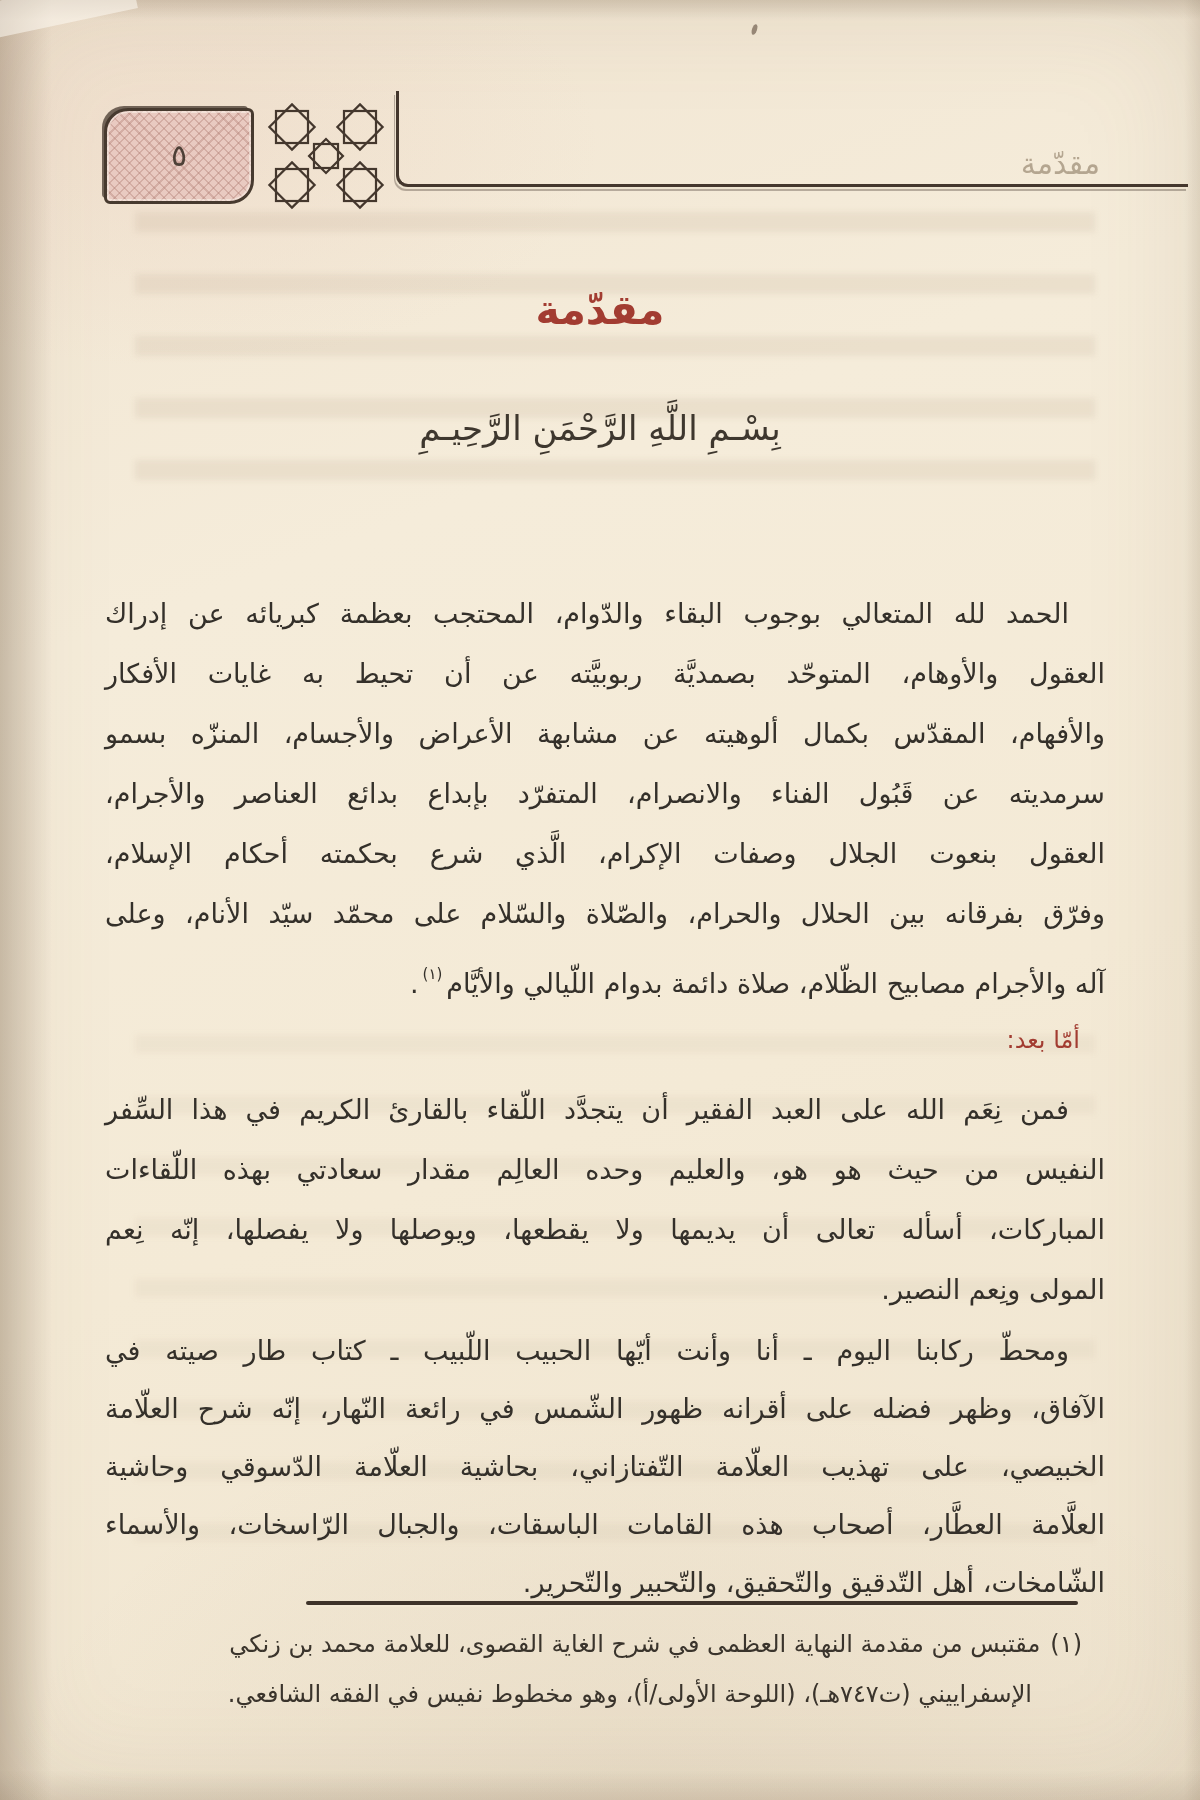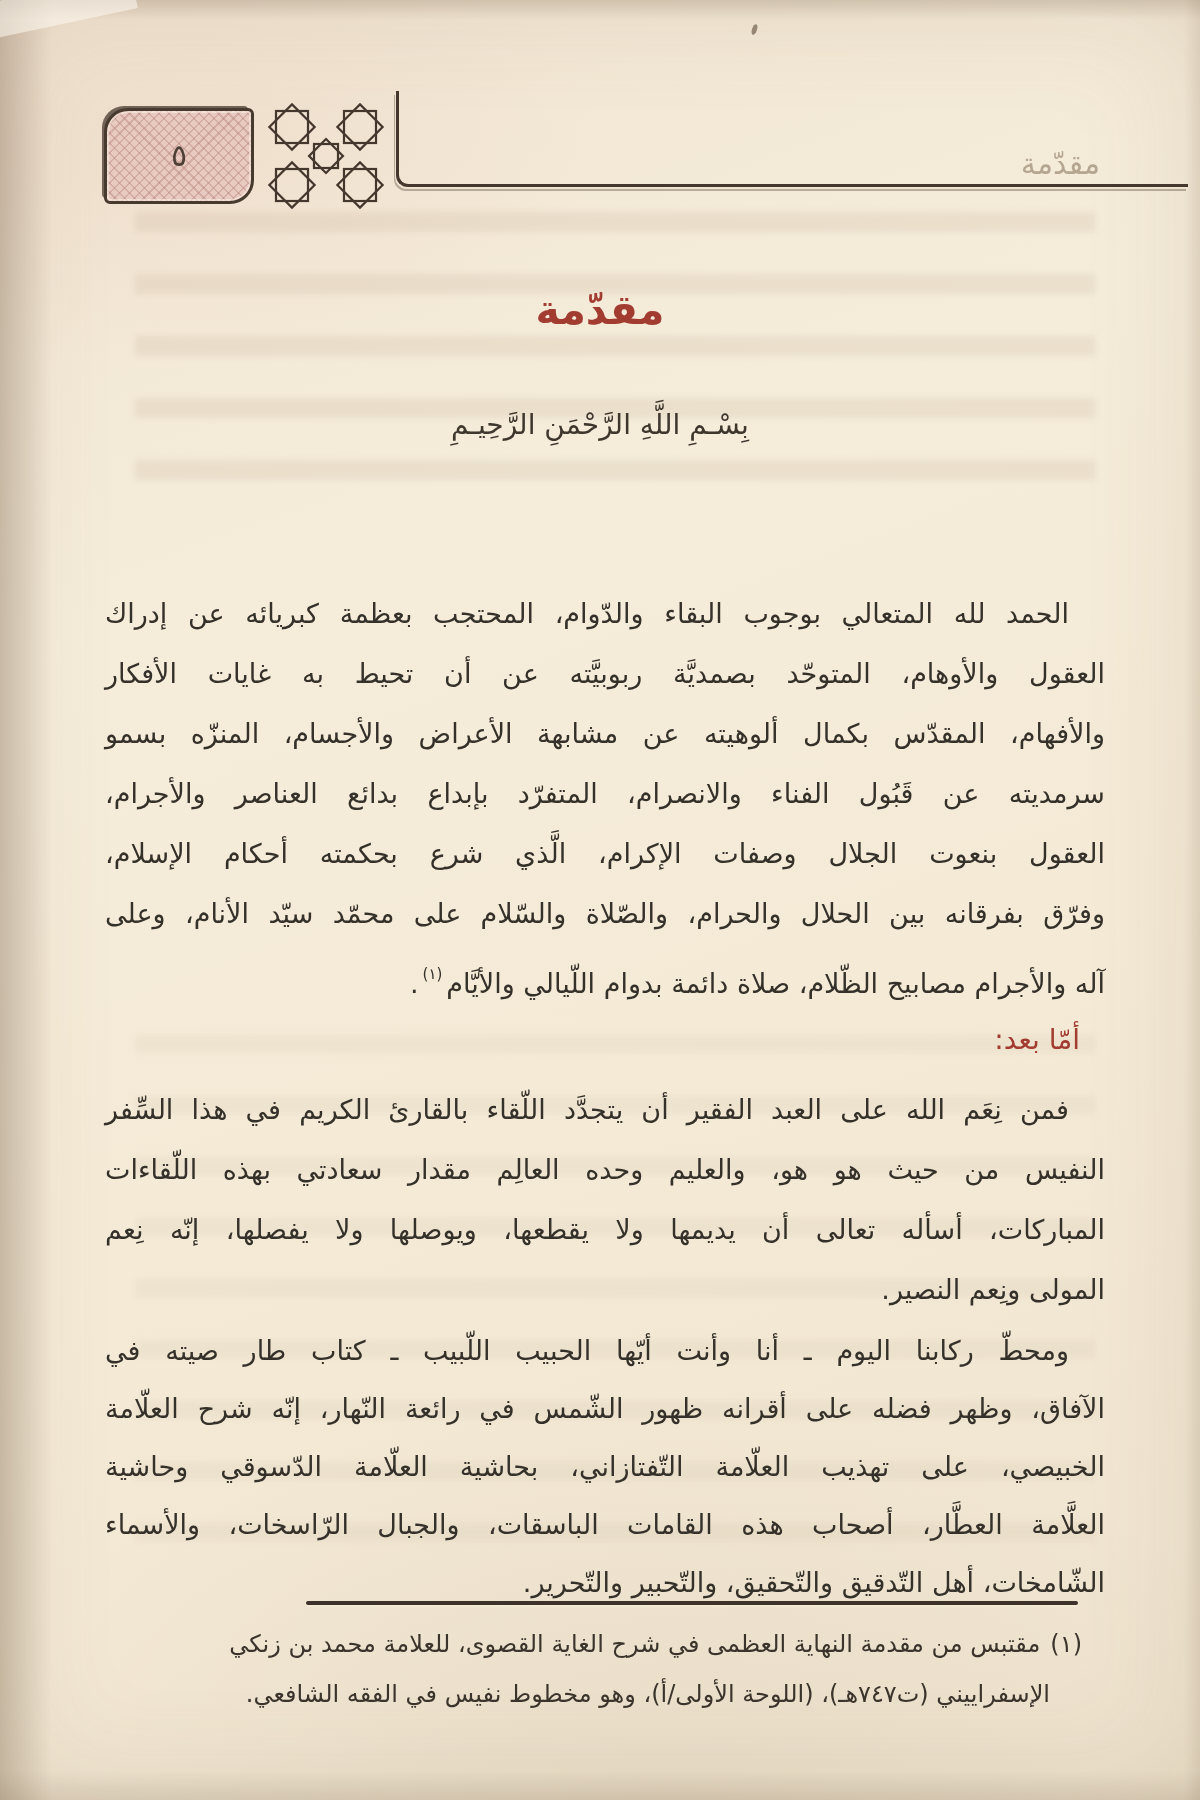--- a/index.html
+++ b/index.html
@@ -48,40 +48,40 @@
     border-left:3.5px solid #44372d;border-bottom:3.5px solid #44372d;
     border-bottom-left-radius:12px;box-sizing:border-box;
     box-shadow:-1px 2px 0 rgba(244,234,214,.9), -2px 4px 0 rgba(68,55,45,.35);}
   .running-header{position:absolute;right:100px;top:146px;font-size:30px;color:#a5957f;
     opacity:.8;filter:blur(.6px);direction:rtl;}
 
   
   .main-title{position:absolute;left:0;right:0;top:286px;text-align:center;
     font-size:41px;font-weight:bold;color:#a23c31;direction:rtl;}
   .basmala{position:absolute;left:0;right:0;top:408px;text-align:center;
-    font-size:28px;color:#3e372e;direction:rtl;}
+    font-size:34px;color:#3e372e;direction:rtl;}
 
   
   .para{position:absolute;left:105px;right:95px;direction:rtl;}
   .p1{top:584px;} .p2{top:1080px;} .p3{top:1322px;}
   .bl{height:60px;line-height:60px;font-size:27px;text-align:justify;text-align-last:justify;
     text-justify:inter-word;color:#34302a;}
   .p3 .bl{height:58px;line-height:58px;}
   .bl.first{padding-right:36px;}
   .bl.last{text-align-last:right;}
   sup.fn{font-size:15px;vertical-align:14px;margin:0 4px;}
   .section-heading{position:absolute;right:120px;top:1010px;height:60px;line-height:60px;
-    font-size:28px;color:#a23c31;direction:rtl;}
+    font-size:24px;color:#a23c31;direction:rtl;}
 
   
   .fn-sep{position:absolute;left:306px;top:1601px;width:772px;height:4px;background:#3e332a;
     border-radius:2px;box-shadow:0 2px 0 rgba(244,234,214,.8);}
   .fnline{position:absolute;white-space:nowrap;direction:rtl;font-size:24px;color:#3a342c;text-align:right;}
   .fn1{right:118px;top:1630px;}
-  .fn2{right:150px;top:1680px;}
+  .fn2{right:168px;top:1680px;}
   .fnmark{margin-left:10px;}
 </style>
 </head>
 <body>
 
 <div class="page">
   <div class="tint"></div>
   <div class="ghost g1"></div>
   <div class="ghost g2"></div>
 

